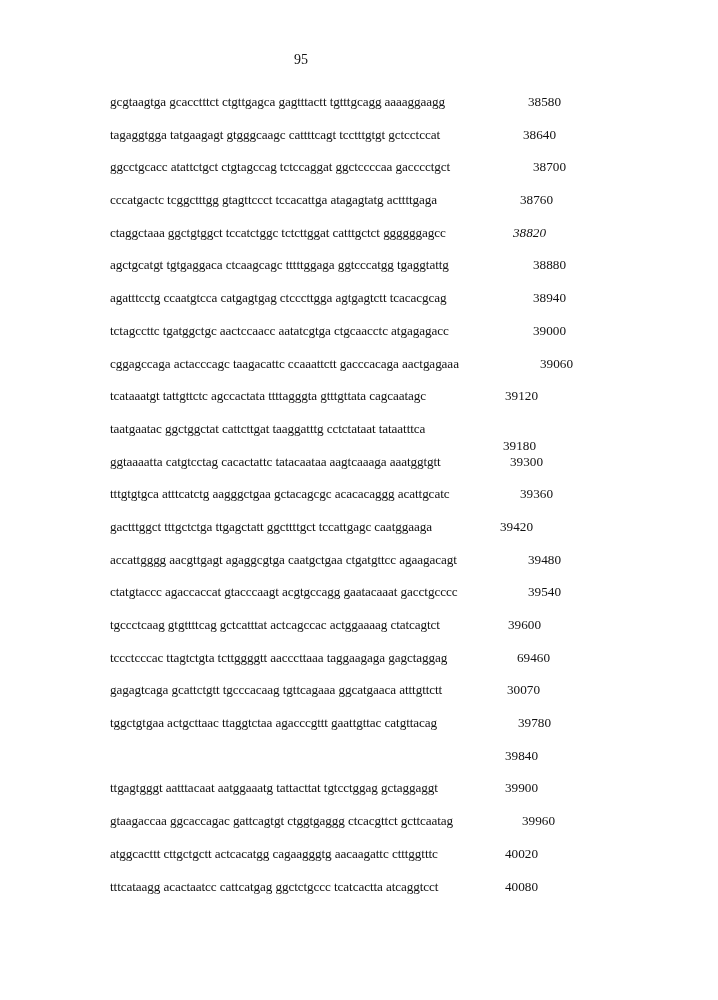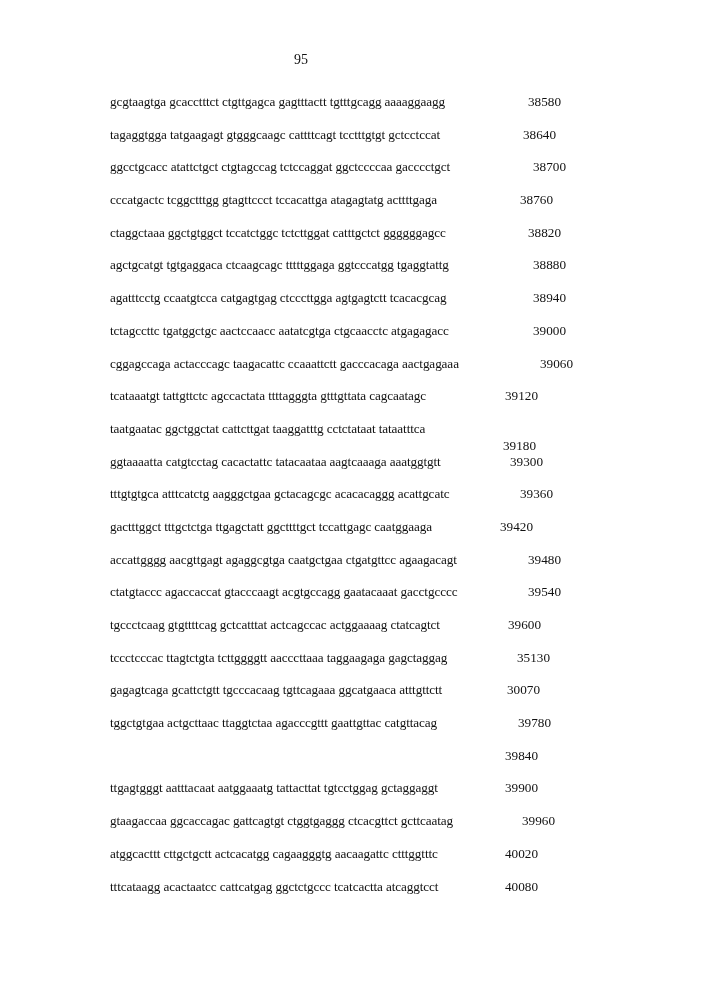--- a/index.html
+++ b/index.html
@@ -37,21 +37,21 @@
     <div class="seq-row">
       <span class="seq-text">ggcctgcacc atattctgct ctgtagccag tctccaggat ggctccccaa gacccctgct</span>
       <span class="seq-pos" style="left: 423px;">38700</span>
     </div>
     <div class="seq-row">
       <span class="seq-text">cccatgactc tcggctttgg gtagttccct tccacattga atagagtatg acttttgaga</span>
       <span class="seq-pos" style="left: 410px;">38760</span>
     </div>
     <div class="seq-row">
       <span class="seq-text">ctaggctaaa ggctgtggct tccatctggc tctcttggat catttgctct ggggggagcc</span>
-      <span class="seq-pos" style="left: 418px;">38820</span>
+      <span class="seq-pos" style="left: 403px; font-style: italic;">38820</span>
     </div>
     <div class="seq-row">
       <span class="seq-text">agctgcatgt tgtgaggaca ctcaagcagc tttttggaga ggtcccatgg tgaggtattg</span>
       <span class="seq-pos" style="left: 423px;">38880</span>
     </div>
     <div class="seq-row">
       <span class="seq-text">agatttcctg ccaatgtcca catgagtgag ctcccttgga agtgagtctt tcacacgcag</span>
       <span class="seq-pos" style="left: 423px;">38940</span>
     </div>
     <div class="seq-row">
@@ -89,21 +89,21 @@
     <div class="seq-row">
       <span class="seq-text">ctatgtaccc agaccaccat gtacccaagt acgtgccagg gaatacaaat gacctgcccc</span>
       <span class="seq-pos" style="left: 418px;">39540</span>
     </div>
     <div class="seq-row">
       <span class="seq-text">tgccctcaag gtgttttcag gctcatttat actcagccac actggaaaag ctatcagtct</span>
       <span class="seq-pos" style="left: 398px;">39600</span>
     </div>
     <div class="seq-row">
       <span class="seq-text">tccctcccac ttagtctgta tcttggggtt aacccttaaa taggaagaga gagctaggag</span>
-      <span class="seq-pos" style="left: 407px;">35130</span>
+      <span class="seq-pos" style="left: 407px;">69460</span>
     </div>
     <div class="seq-row">
       <span class="seq-text">gagagtcaga gcattctgtt tgcccacaag tgttcagaaa ggcatgaaca atttgttctt</span>
       <span class="seq-pos" style="left: 397px;">30070</span>
     </div>
     <div class="seq-row">
       <span class="seq-text">tggctgtgaa actgcttaac ttaggtctaa agacccgttt gaattgttac catgttacag</span>
       <span class="seq-pos" style="left: 397px; margin-left: 11px;">39780</span>
     </div>
     <div class="seq-row">

